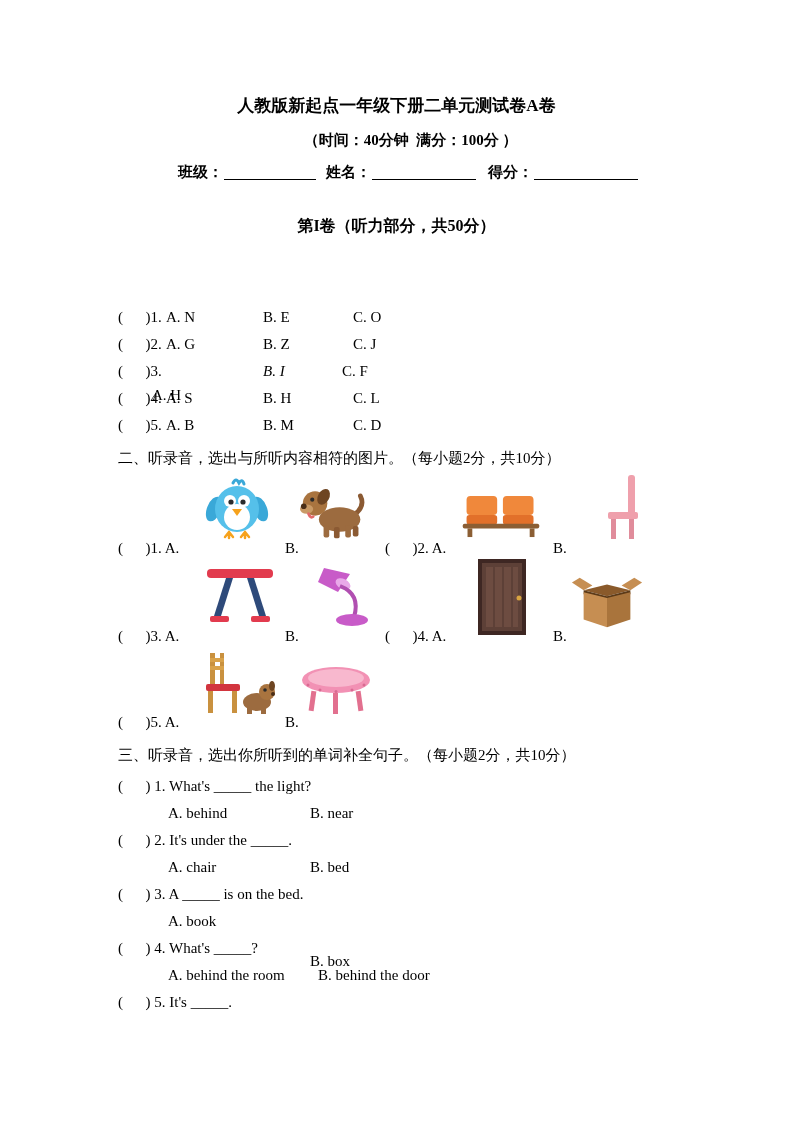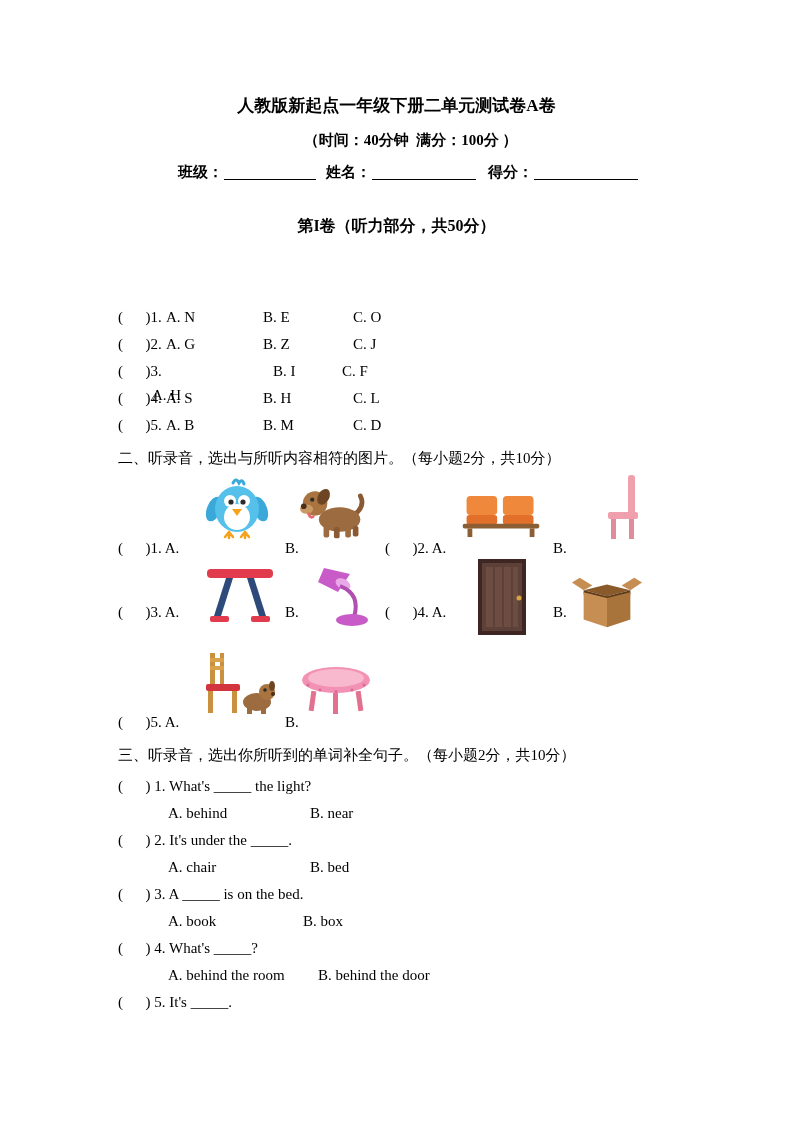--- a/index.html
+++ b/index.html
@@ -46,21 +46,21 @@
   </div>
   <div class="row" style="top:336px;">
     <span class="cell" style="left:118px;">(      )2.</span>
     <span class="cell" style="left:166px;">A. G</span>
     <span class="cell" style="left:263px;">B. Z</span>
     <span class="cell" style="left:353px;">C. J</span>
   </div>
   <div class="row" style="top:363px;">
     <span class="cell" style="left:118px;">(      )3.</span>
     <span class="cell" style="left:152px;margin-top:24px;">A. H</span>
-    <span class="cell" style="left:273px;">B. I</span>
+    <span class="cell" style="left:263px;font-style:italic;">B. I</span>
     <span class="cell" style="left:342px;">C. F</span>
   </div>
   <div class="row" style="top:390px;">
     <span class="cell" style="left:118px;">(      )4.</span>
     <span class="cell" style="left:166px;">A. S</span>
     <span class="cell" style="left:263px;">B. H</span>
     <span class="cell" style="left:353px;">C. L</span>
   </div>
   <div class="row" style="top:417px;">
     <span class="cell" style="left:118px;">(      )5.</span>
@@ -162,21 +162,21 @@
     <svg width="74" height="58" viewBox="0 0 76 58">
       <polygon points="14,18 38,12 62,18 38,24" fill="#8A5A2B"></polygon>
       <polygon points="14,18 38,24 62,18 62,22 38,28 14,22" fill="#5C3A18"></polygon>
       <polygon points="14,18 2,10 10,5 23,13" fill="#C68E52"></polygon>
       <polygon points="62,18 74,10 66,5 53,13" fill="#C68E52"></polygon>
       <polygon points="14,20 38,26 38,56 14,48" fill="#C68E52"></polygon>
       <polygon points="38,26 62,20 62,48 38,56" fill="#A9743C"></polygon>
     </svg>
   </div>
 
-  <div class="row" style="top:604px;">
+  <div class="row" style="top:628px;">
     <span class="cell" style="left:118px;">(      )3. A.</span>
     <span class="cell" style="left:285px;">B.</span>
     <span class="cell" style="left:385px;">(      )4. A.</span>
     <span class="cell" style="left:553px;">B.</span>
   </div>
 
   <div class="img" style="left:200px; top:652px;">
     <svg width="80" height="62" viewBox="0 0 80 62">
       <rect x="10" y="1" width="5" height="34" fill="#C9913F"></rect>
       <rect x="20" y="1" width="4" height="33" fill="#C9913F"></rect>
@@ -224,21 +224,21 @@
 
   <div class="t" style="left:118px; top:832px;">(      ) 2. It's under the _____.</div>
   <div class="row" style="top:859px;">
     <span class="cell" style="left:168px;">A. chair</span>
     <span class="cell" style="left:310px;">B. bed</span>
   </div>
 
   <div class="t" style="left:118px; top:886px;">(      ) 3. A _____ is on the bed.</div>
   <div class="row" style="top:913px;">
     <span class="cell" style="left:168px;">A. book</span>
-    <span class="cell" style="left:303px;">B. box</span>
+    <span class="cell" style="left:310px;margin-top:40px;">B. box</span>
   </div>
 
   <div class="t" style="left:118px; top:940px;">(      ) 4. What's _____?</div>
   <div class="row" style="top:967px;">
     <span class="cell" style="left:168px;">A. behind the room</span>
     <span class="cell" style="left:318px;">B. behind the door</span>
   </div>
 
   <div class="t" style="left:118px; top:994px;">(      ) 5. It's _____.</div>
 

